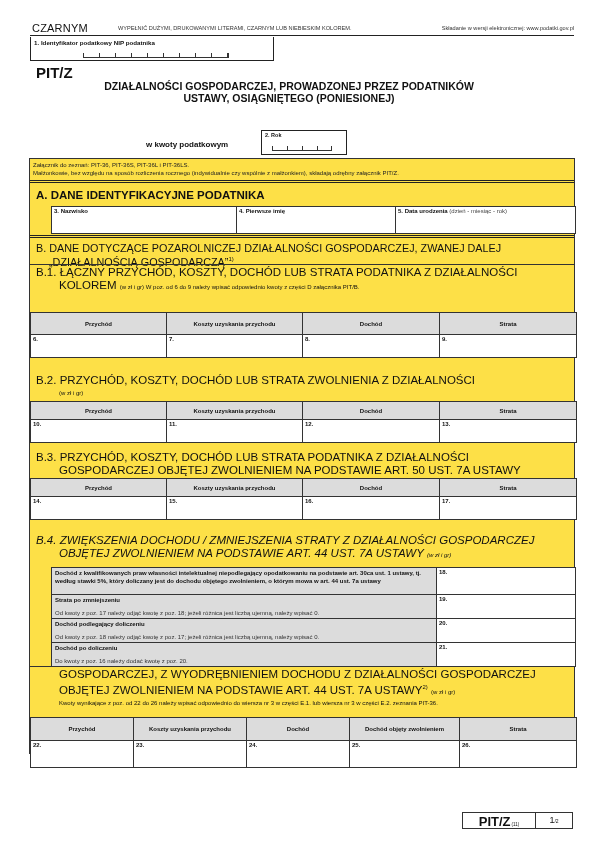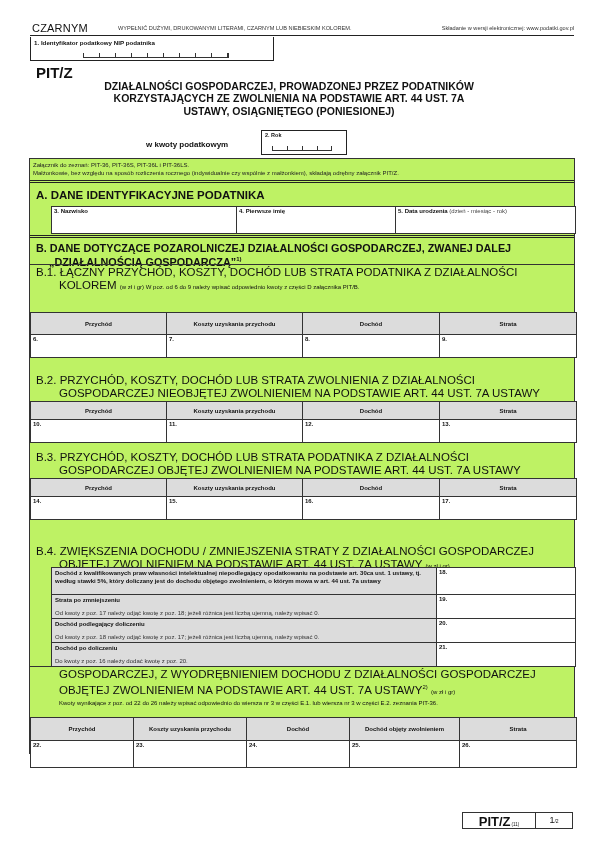--- a/index.html
+++ b/index.html
@@ -16,28 +16,28 @@
   .combs { position: absolute; display: flex; align-items: flex-end; height: 4px; border-bottom: 1px solid #333; }
   .combs span { display: block; height: 4px; border-left: 1px solid #333; }
   .combs span:last-child { border-right: 1px solid #333; }
 
   .formcode { position: absolute; left: 36px; top: 64px; font-size: 15px; font-weight: bold; }
   .maintitle { position: absolute; left: 54px; top: 80px; width: 470px; text-align: center; font-size: 10.5px; font-weight: bold; line-height: 12.3px; }
   .yearlbl { position: absolute; left: 146px; top: 140px; font-size: 8px; font-weight: bold; }
   .yearbox { position: absolute; left: 261px; top: 130px; width: 86px; height: 25px; border: 1px solid #222; }
   .yearbox .lbl { position: absolute; left: 3px; top: 1px; font-size: 5.5px; font-weight: bold; }
 
-  .form { position: absolute; left: 29px; top: 158px; width: 546px; height: 596px; border: 1px solid #333; background: #bef264; }
+  .form { position: absolute; left: 29px; top: 158px; width: 546px; height: 596px; border: 1px solid #333; background: #fde047; }
   .abs { position: absolute; }
   .hline2 { position: absolute; left: 0; right: 0; height: 3px; border-top: 1px solid #222; border-bottom: 1px solid #222; }
   .hline { position: absolute; left: 0; right: 0; height: 0; border-top: 1px solid #333; }
 
   .attach { left: 3px; top: 2px; font-size: 6px; line-height: 8px; color: #222; }
   .secA { left: 6px; top: 30px; font-size: 11.5px; font-weight: bold; }
-  .secB { left: 6px; top: 84px; font-size: 10.8px; font-weight: bold; line-height: 11px; }
+  .secB { left: 6px; top: 84px; font-size: 10.8px; font-weight: normal; line-height: 11px; }
   .secB .ind { padding-left: 13px; display: block; }
   .sub { font-size: 11.5px; line-height: 13.3px; color: #111; }
   .sub .ind { padding-left: 23px; display: block; }
   .small { font-size: 6px; }
   sup { font-size: 6px; }
 
   .cell { position: absolute; background: #fff; border: 1px solid #333; }
   .cell .n { position: absolute; left: 2px; top: 1px; font-size: 6px; font-weight: bold; }
   .cell .n2 { font-weight: normal; color: #444; }
   .hcell { position: absolute; background: #dcdcdc; border: 1px solid #333; display: flex; align-items: center; justify-content: center; font-size: 6px; font-weight: bold; }
@@ -74,21 +74,20 @@
       <span style="width:16px"></span>
       <span style="width:16px"></span>
       <span style="width:2px"></span>
   </div>
 </div>
 
 <div class="formcode">PIT/Z</div>
 
 <div class="maintitle">
   <div>DZIAŁALNOŚCI GOSPODARCZEJ, PROWADZONEJ PRZEZ PODATNIKÓW</div>
-  <div>KORZYSTAJĄCYCH ZE ZWOLNIENIA NA PODSTAWIE ART. 44 UST. 7A</div>
   <div>USTAWY, OSIĄGNIĘTEGO (PONIESIONEJ)</div>
 </div>
 
 <div class="yearlbl">w kwoty podatkowym</div>
 <div class="yearbox">
   <span class="lbl">2. Rok</span>
   <div class="combs" style="left:10px; top:16px;">
     <span style="width:15px"></span>
       <span style="width:15px"></span>
       <span style="width:15px"></span>
@@ -140,21 +139,20 @@
         <span class="n">8.</span>
       </div>
       <div class="hcell" style="left: 409px; top: 153px; width: 138px; height: 23px;">Strata</div>
       <div class="cell" style="left: 409px; top: 175px; width: 138px; height: 24px;">
         <span class="n">9.</span>
       </div>
     </div>
 
   <div class="abs sub" style="left:6px; top:215px;">
     <span>B.2. PRZYCHÓD, KOSZTY, DOCHÓD LUB STRATA ZWOLNIENIA Z DZIAŁALNOŚCI</span>
-    <span class="ind">GOSPODARCZEJ NIEOBJĘTEJ ZWOLNIENIEM NA PODSTAWIE ART. 44 UST. 7A USTAWY</span>
     <span class="ind small">(w zł i gr)</span>
   </div>
   <div id="b2-table">
       <div class="hcell" style="left: 0px; top: 242px; width: 137px; height: 19px;">Przychód</div>
       <div class="cell" style="left: 0px; top: 260px; width: 137px; height: 24px;">
         <span class="n">10.</span>
       </div>
       <div class="hcell" style="left: 136px; top: 242px; width: 137px; height: 19px;">Koszty uzyskania przychodu</div>
       <div class="cell" style="left: 136px; top: 260px; width: 137px; height: 24px;">
         <span class="n">11.</span>
@@ -164,21 +162,21 @@
         <span class="n">12.</span>
       </div>
       <div class="hcell" style="left: 409px; top: 242px; width: 138px; height: 19px;">Strata</div>
       <div class="cell" style="left: 409px; top: 260px; width: 138px; height: 24px;">
         <span class="n">13.</span>
       </div>
     </div>
 
   <div class="abs sub" style="left:6px; top:292px;">
     <span>B.3. PRZYCHÓD, KOSZTY, DOCHÓD LUB STRATA PODATNIKA Z DZIAŁALNOŚCI</span>
-    <span class="ind">GOSPODARCZEJ OBJĘTEJ ZWOLNIENIEM NA PODSTAWIE ART. 44 UST. 7A USTAWY</span>
+    <span class="ind">GOSPODARCZEJ OBJĘTEJ ZWOLNIENIEM NA PODSTAWIE ART. 50 UST. 7A USTAWY</span>
     <span class="ind small">(w zł i gr)</span>
   </div>
   <div id="b3-table">
       <div class="hcell" style="left: 0px; top: 319px; width: 137px; height: 19px;">Przychód</div>
       <div class="cell" style="left: 0px; top: 337px; width: 137px; height: 24px;">
         <span class="n">14.</span>
       </div>
       <div class="hcell" style="left: 136px; top: 319px; width: 137px; height: 19px;">Koszty uzyskania przychodu</div>
       <div class="cell" style="left: 136px; top: 337px; width: 137px; height: 24px;">
         <span class="n">15.</span>
@@ -186,21 +184,21 @@
       <div class="hcell" style="left: 272px; top: 319px; width: 138px; height: 19px;">Dochód</div>
       <div class="cell" style="left: 272px; top: 337px; width: 138px; height: 24px;">
         <span class="n">16.</span>
       </div>
       <div class="hcell" style="left: 409px; top: 319px; width: 138px; height: 19px;">Strata</div>
       <div class="cell" style="left: 409px; top: 337px; width: 138px; height: 24px;">
         <span class="n">17.</span>
       </div>
     </div>
 
-  <div class="abs sub" style="left:6px; top:386px;">
+  <div class="abs sub" style="left:6px; top:375px;font-style:italic;">
     <span>B.4. ZWIĘKSZENIA DOCHODU / ZMNIEJSZENIA STRATY Z DZIAŁALNOŚCI GOSPODARCZEJ</span>
     <span class="ind"><span>OBJĘTEJ ZWOLNIENIEM NA PODSTAWIE ART. 44 UST. 7A USTAWY</span> <span class="small">(w zł i gr)</span></span>
   </div>
   <div class="b4row" style="top:408px; height:28px;">
     <span class="t" style="right:6px;">Dochód z kwalifikowanych praw własności intelektualnej niepodlegający opodatkowaniu na podstawie art. 30ca ust. 1 ustawy, tj. według stawki 5%, który doliczany jest do dochodu objętego zwolnieniem, o którym mowa w art. 44 ust. 7a ustawy</span>
   </div>
   <div class="cell" style="left:406px; top:408px; width:140px; height:28px;">
       <span class="n">18.</span>
     </div>
 

